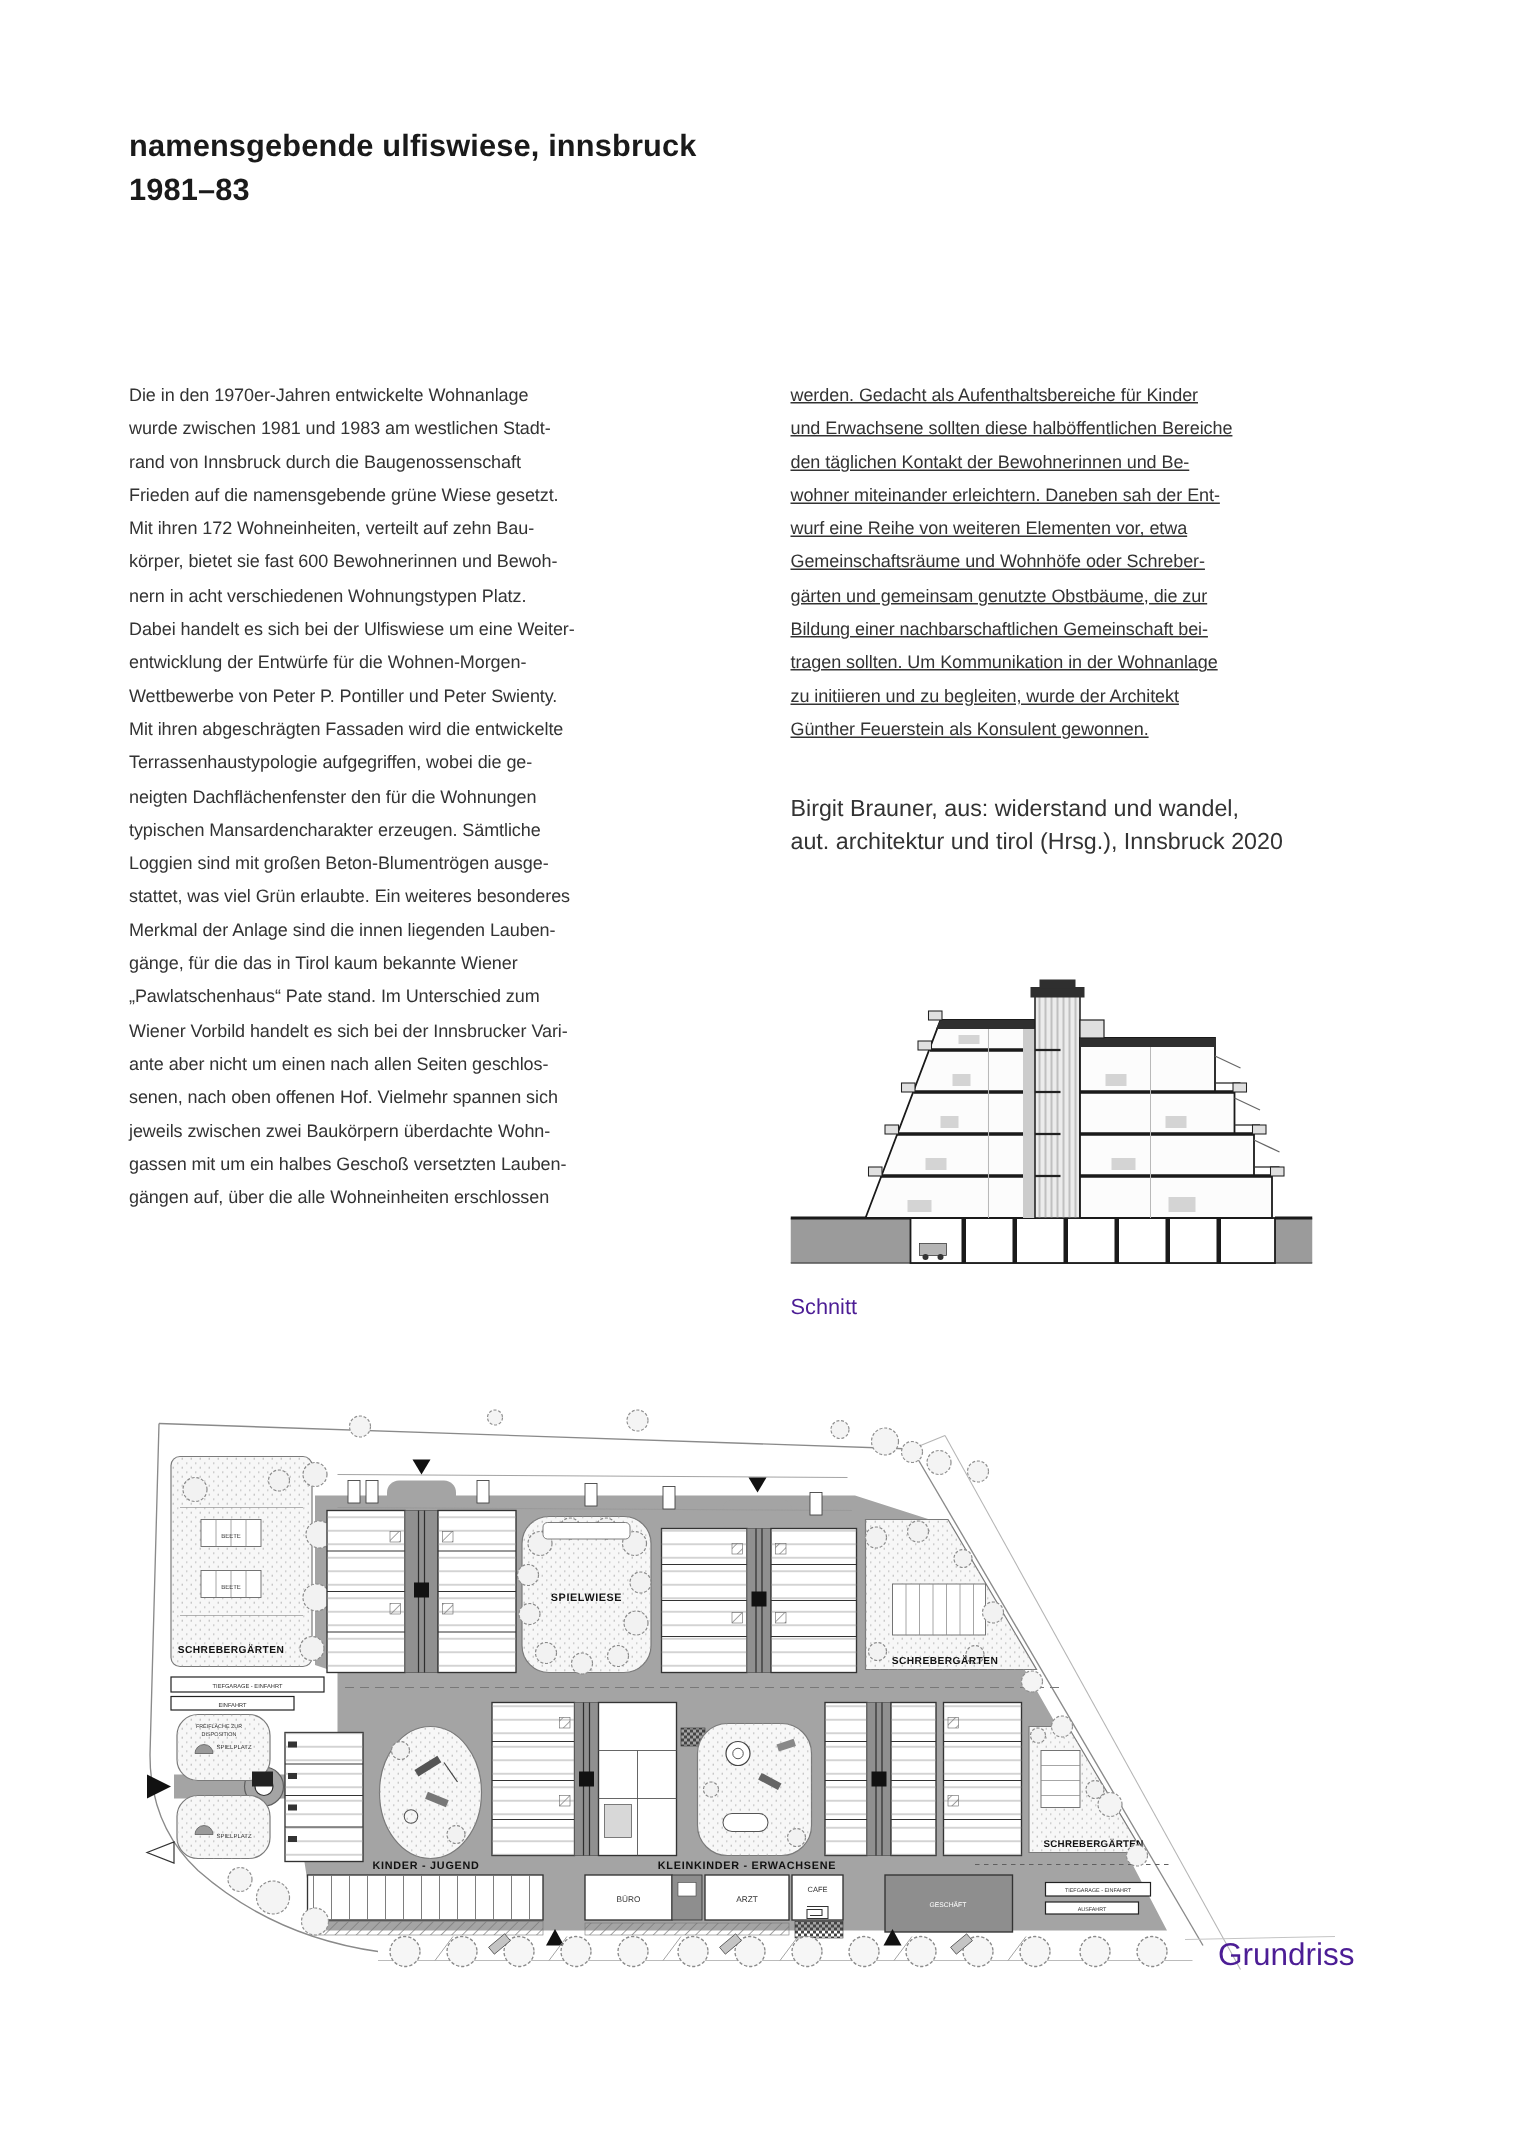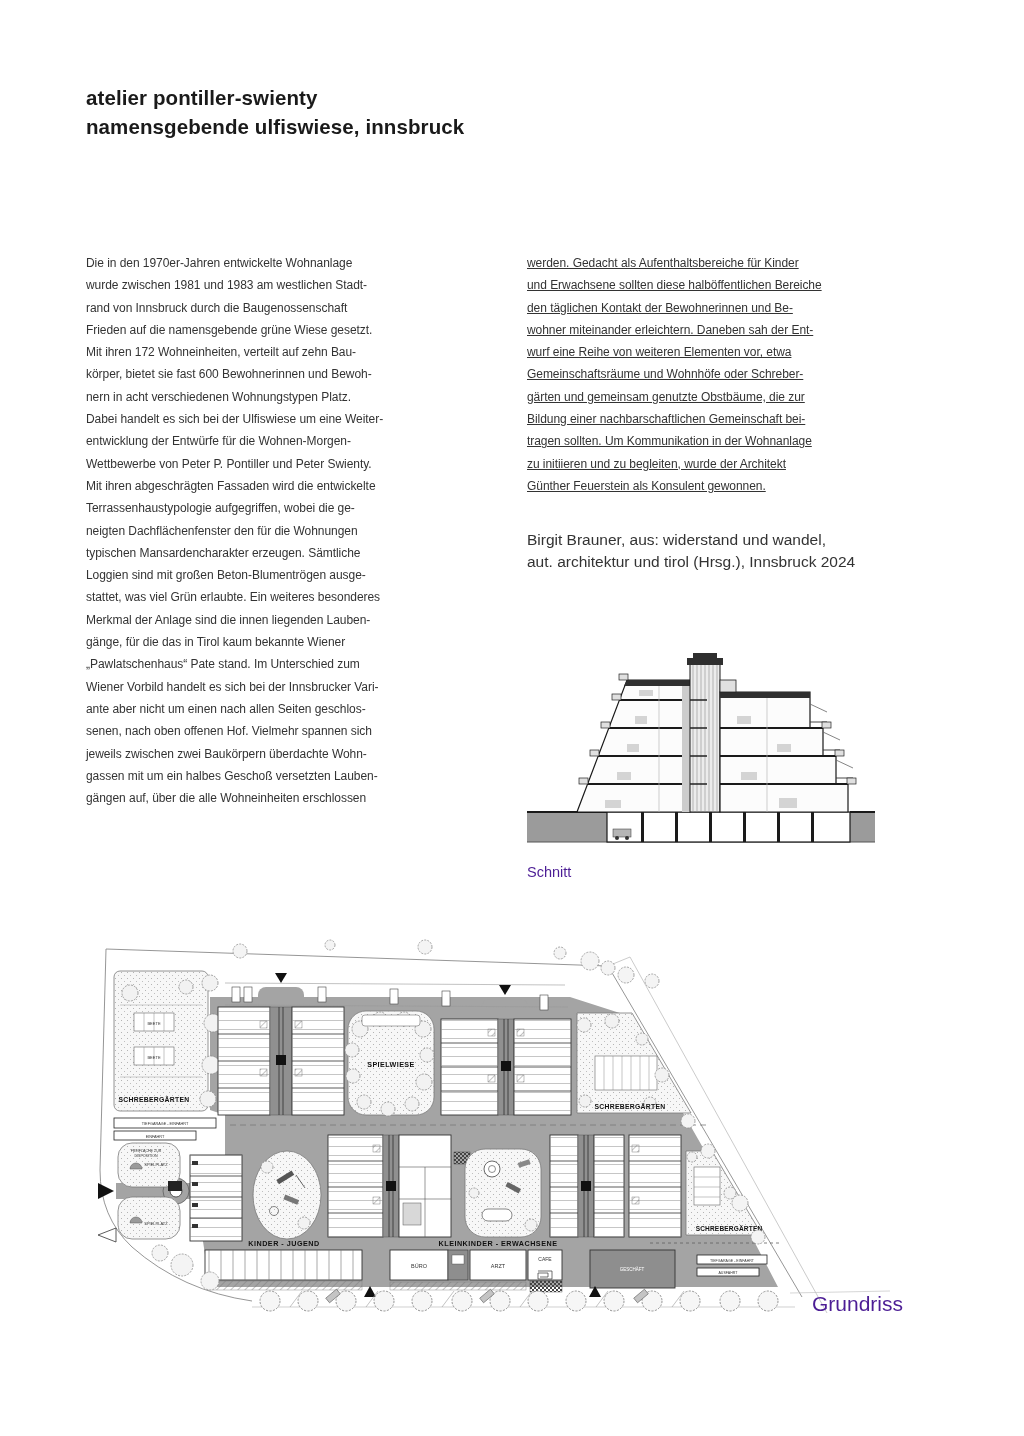--- a/index.html
+++ b/index.html
@@ -18,22 +18,22 @@
   svg text{font-family:"Liberation Sans",sans-serif;}
   .plan-label{font-weight:bold;fill:#111;}
   .plan-micro{fill:#333;}
 </style>
 </head>
 <body>
 
 <div class="page">
 
   <header class="title">
-    <div>atelier pontiller-swienty</div>
     <div>namensgebende ulfiswiese, innsbruck</div>
+    <div>1981–83</div>
   </header>
 
   <div class="col col-left">Die in den 1970er-Jahren entwickelte Wohnanlage
 wurde zwischen 1981 und 1983 am westlichen Stadt-
 rand von Innsbruck durch die Baugenossenschaft
 Frieden auf die namensgebende grüne Wiese gesetzt.
 Mit ihren 172 Wohneinheiten, verteilt auf zehn Bau-
 körper, bietet sie fast 600 Bewohnerinnen und Bewoh-
 nern in acht verschiedenen Wohnungstypen Platz.
 Dabei handelt es sich bei der Ulfiswiese um eine Weiter-
@@ -59,21 +59,21 @@
 den täglichen Kontakt der Bewohnerinnen und Be-
 wohner miteinander erleichtern. Daneben sah der Ent-
 wurf eine Reihe von weiteren Elementen vor, etwa
 Gemeinschaftsräume und Wohnhöfe oder Schreber-
 gärten und gemeinsam genutzte Obstbäume, die zur
 Bildung einer nachbarschaftlichen Gemeinschaft bei-
 tragen sollten. Um Kommunikation in der Wohnanlage
 zu initiieren und zu begleiten, wurde der Architekt
 Günther Feuerstein als Konsulent gewonnen.</div>
   <div class="credit">Birgit Brauner, aus: widerstand und wandel,
-aut. architektur und tirol (Hrsg.), Innsbruck 2024</div>
+aut. architektur und tirol (Hrsg.), Innsbruck 2020</div>
 
   <div class="fig" style="left:527px;top:652px;width:348px;height:208px;">
     <svg width="348" height="208" viewBox="0 0 348 208">
       <defs>
         <pattern id="s-glass" width="4" height="4" patternUnits="userSpaceOnUse">
           <line x1="2" y1="0" x2="2" y2="4" stroke="#8a8a8a" stroke-width="0.6"></line>
         </pattern>
       </defs>
 
       <g>

